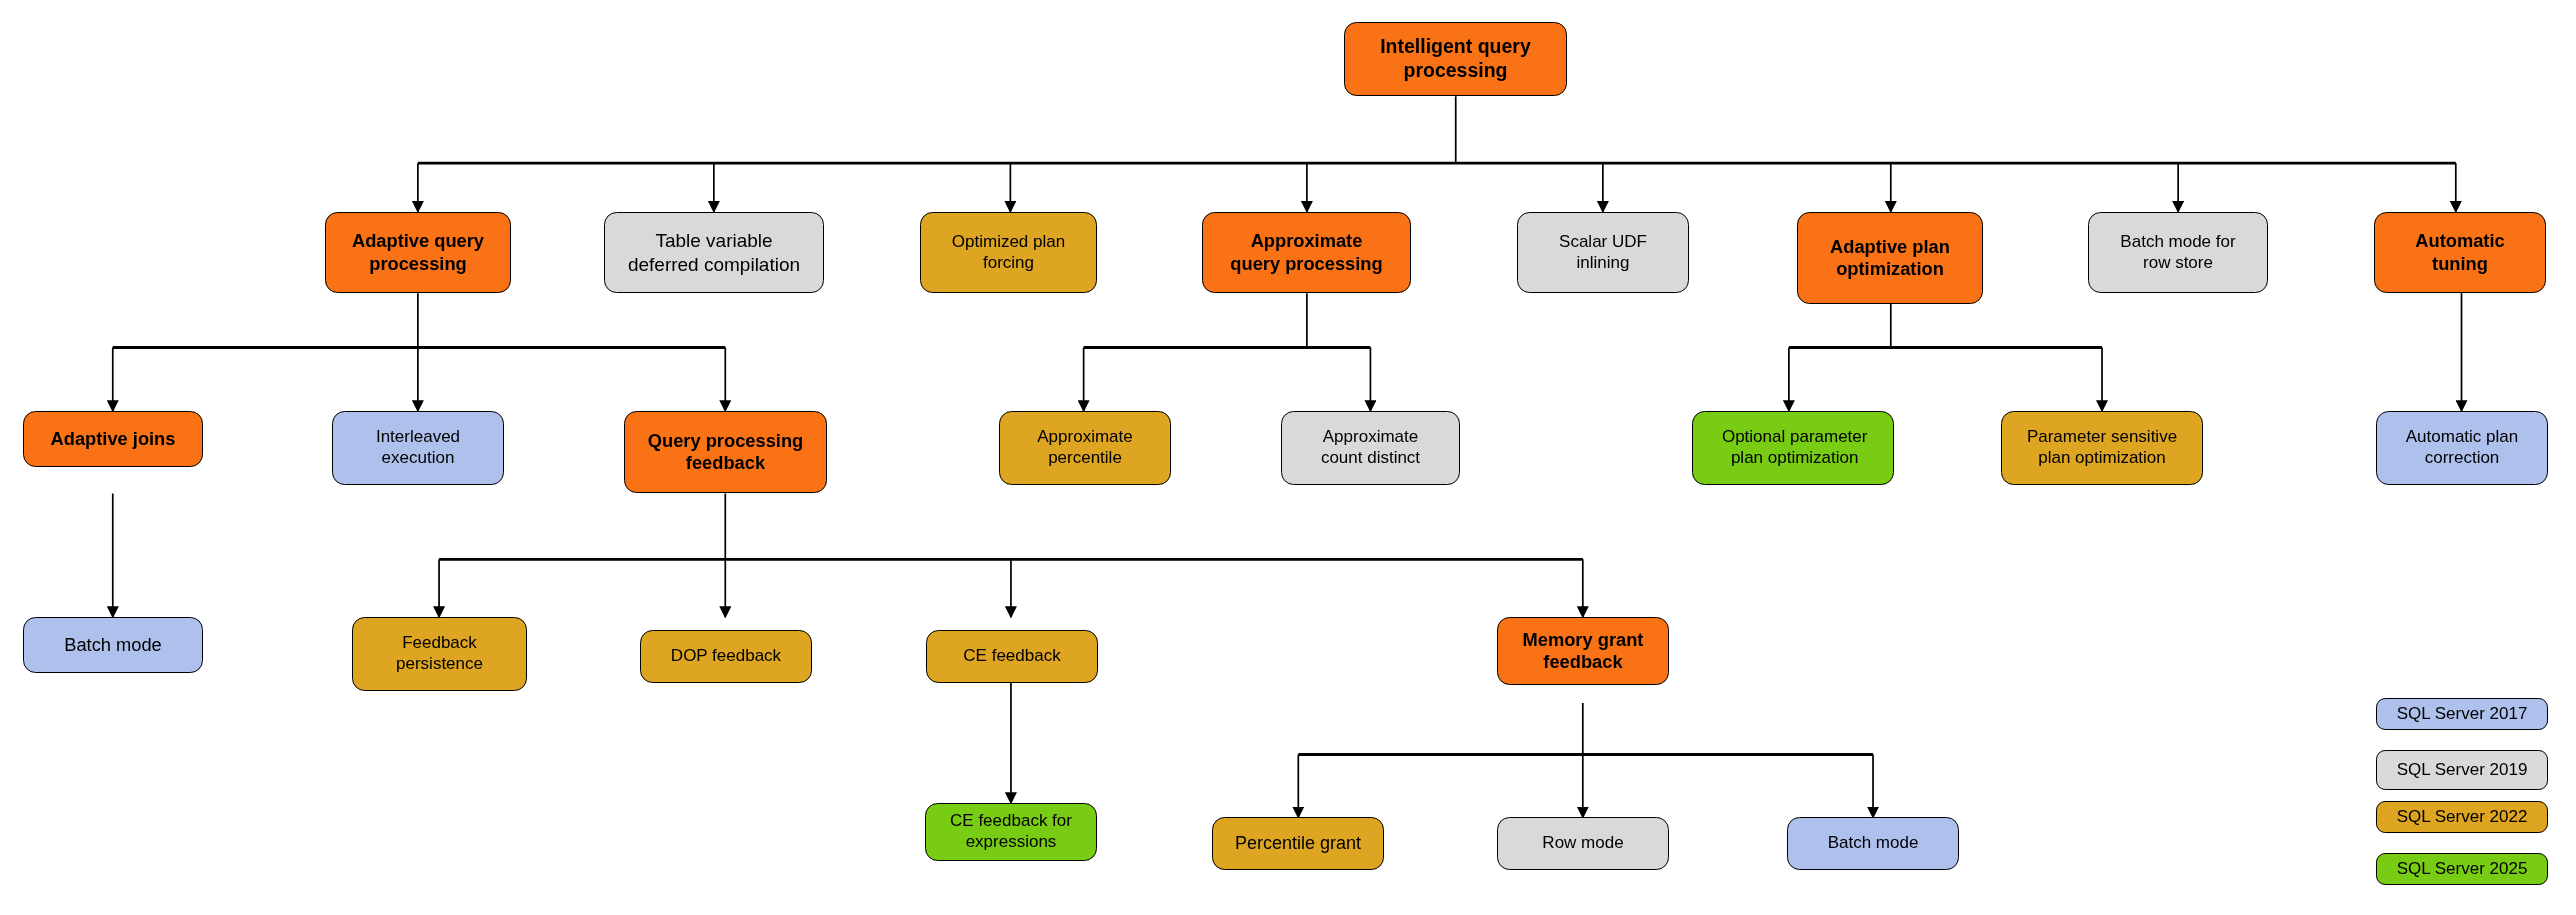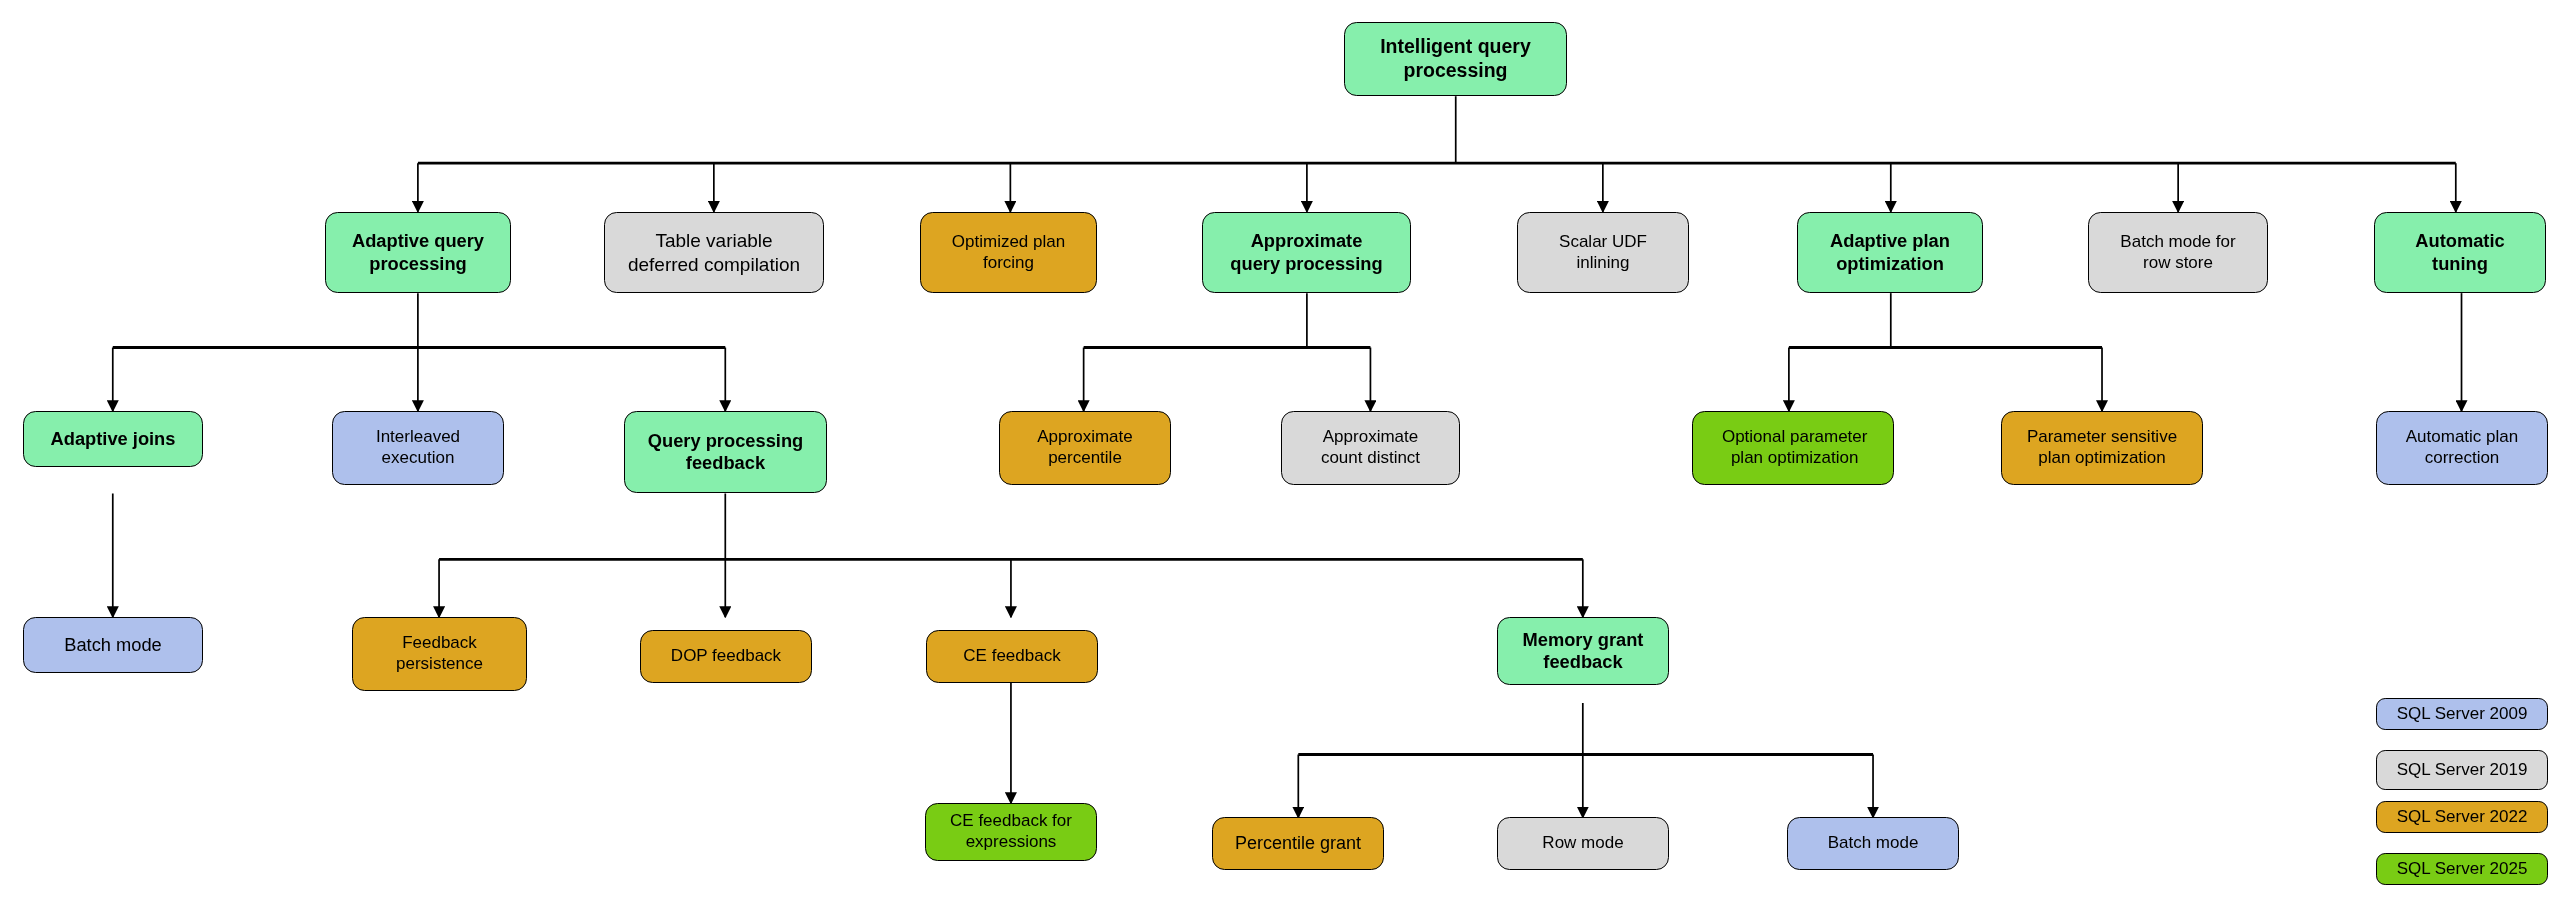--- a/index.html
+++ b/index.html
@@ -30,21 +30,21 @@
     border-radius: 12.6px;
     display: flex;
     align-items: center;
     justify-content: center;
     text-align: center;
     line-height: 1.22;
     color: #000000;
     padding: 1.1px 4.6px;
     font-family: "Liberation Sans", sans-serif;
   }
-  .node.white  { background: #86efac; font-weight: bold; }
+  .node.white  { background: #f97316; font-weight: bold; }
   .node.gray   { background: #d9d9d9; font-weight: normal; }
   .node.orange { background: #dda521; font-weight: normal; }
   .node.green  { background: #79cc14; font-weight: normal; }
   .node.blue   { background: #aec0ec; font-weight: normal; }
   .node-label { display: block; white-space: pre-line; }
   .legend-item {
     position: absolute;
     box-sizing: border-box;
     border: 1.7px solid #000000;
     border-radius: 9.2px;
@@ -142,21 +142,21 @@
   <div class="node white" style="left:1202px; top:212px; width:209px; height:81px; font-size:18.3px;">
     <span class="node-label">Approximate
 query processing</span>
   </div>
 
   <div class="node gray" style="left:1517px; top:212px; width:172px; height:81px; font-size:17px;">
     <span class="node-label">Scalar UDF
 inlining</span>
   </div>
 
-  <div class="node white" style="left:1797px; top:212px; width:186px; height:81px; font-size:18.3px;">
+  <div class="node white" style="left:1797px; top:212px; width:186px; height:92px; font-size:18.3px;">
     <span class="node-label">Adaptive plan
 optimization</span>
   </div>
 
   <div class="node gray" style="left:2088px; top:212px; width:180px; height:81px; font-size:17px;">
     <span class="node-label">Batch mode for
 row store</span>
   </div>
 
   <div class="node white" style="left:2374px; top:212px; width:172px; height:81px; font-size:18.3px;">
@@ -236,21 +236,21 @@
 
   <div class="node gray" style="left:1497px; top:817px; width:172px; height:53px; font-size:17px;">
     <span class="node-label">Row mode</span>
   </div>
 
   <div class="node blue" style="left:1787px; top:817px; width:172px; height:53px; font-size:17px;">
     <span class="node-label">Batch mode</span>
   </div>
 
   <div class="legend-item" style="left:2376px; top:698px; width:172px; height:32px; background:#aec0ec;">
-    <span>SQL Server 2009</span>
+    <span>SQL Server 2017</span>
   </div>
   <div class="legend-item" style="left:2376px; top:750px; width:172px; height:40px; background:#d9d9d9;">
     <span>SQL Server 2019</span>
   </div>
   <div class="legend-item" style="left:2376px; top:801px; width:172px; height:32px; background:#dda521;">
     <span>SQL Server 2022</span>
   </div>
   <div class="legend-item" style="left:2376px; top:853px; width:172px; height:32px; background:#79cc14;">
     <span>SQL Server 2025</span>
   </div>

